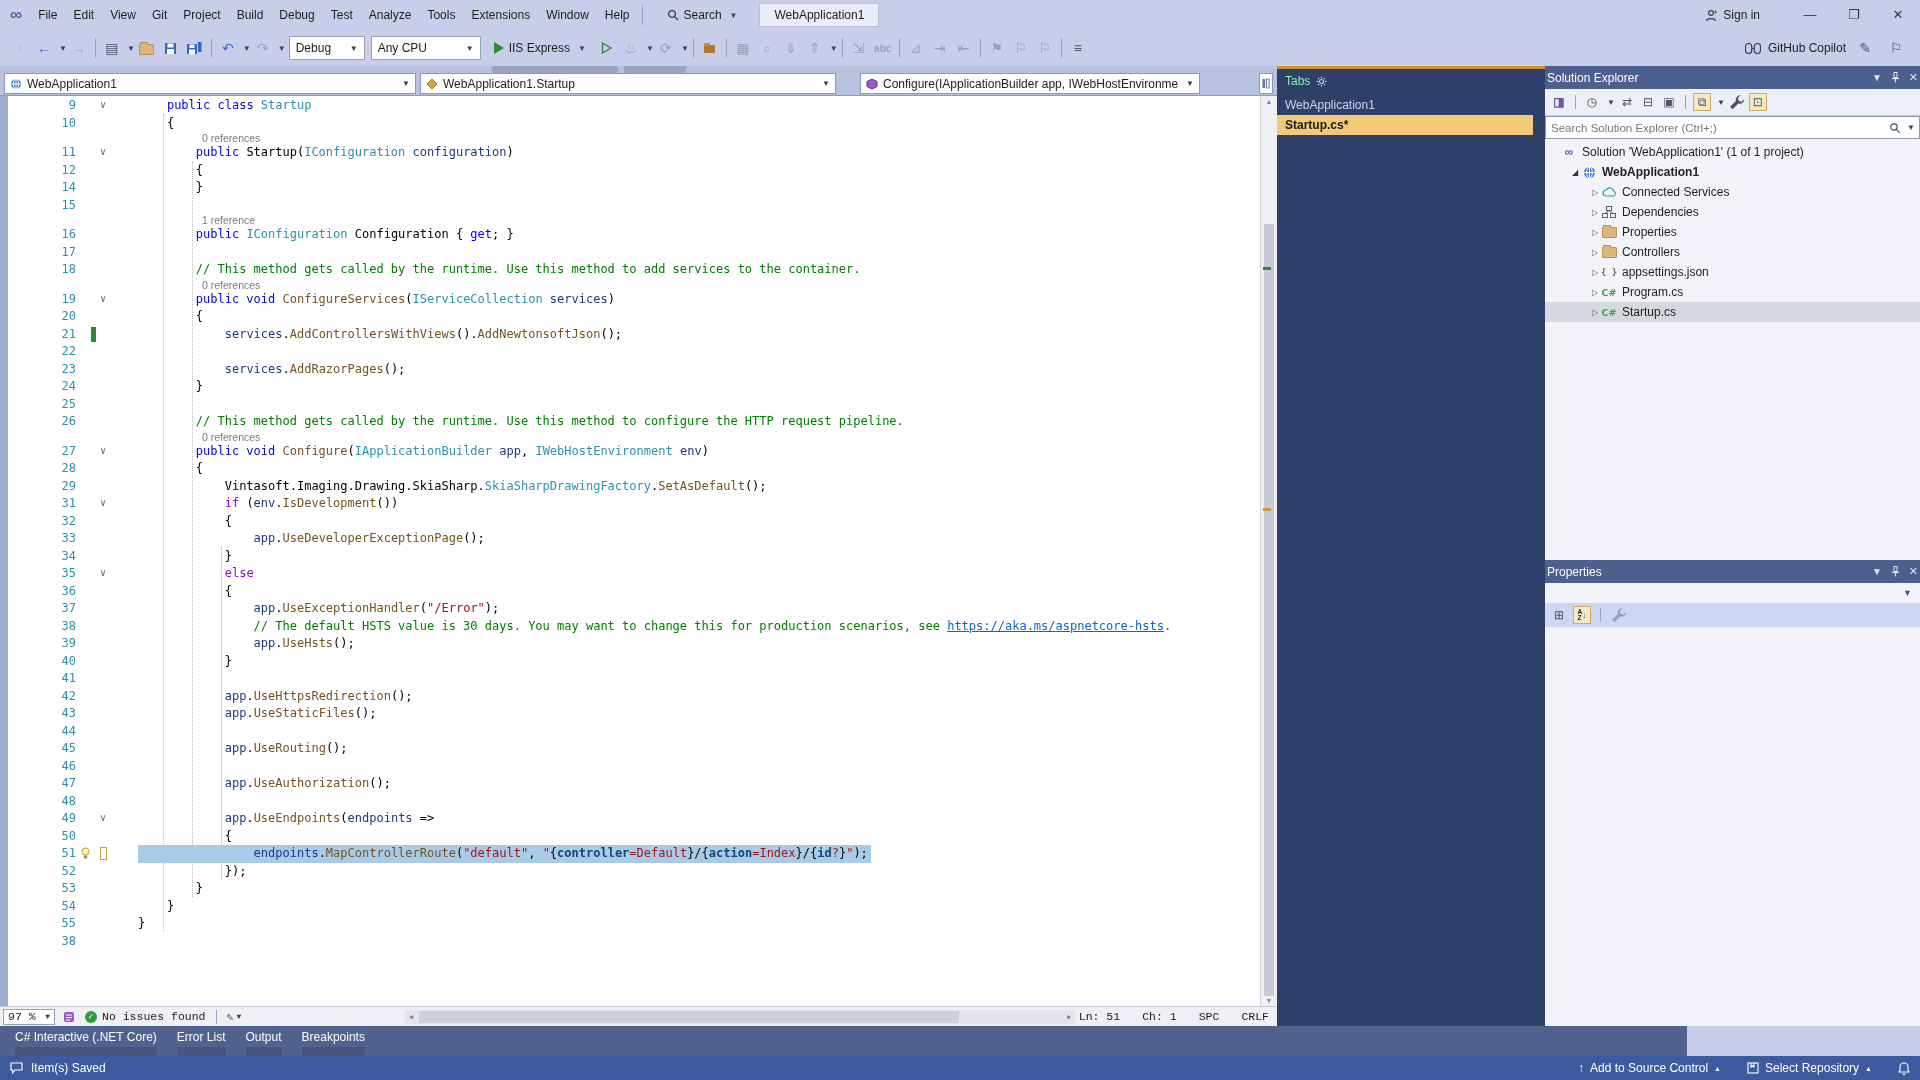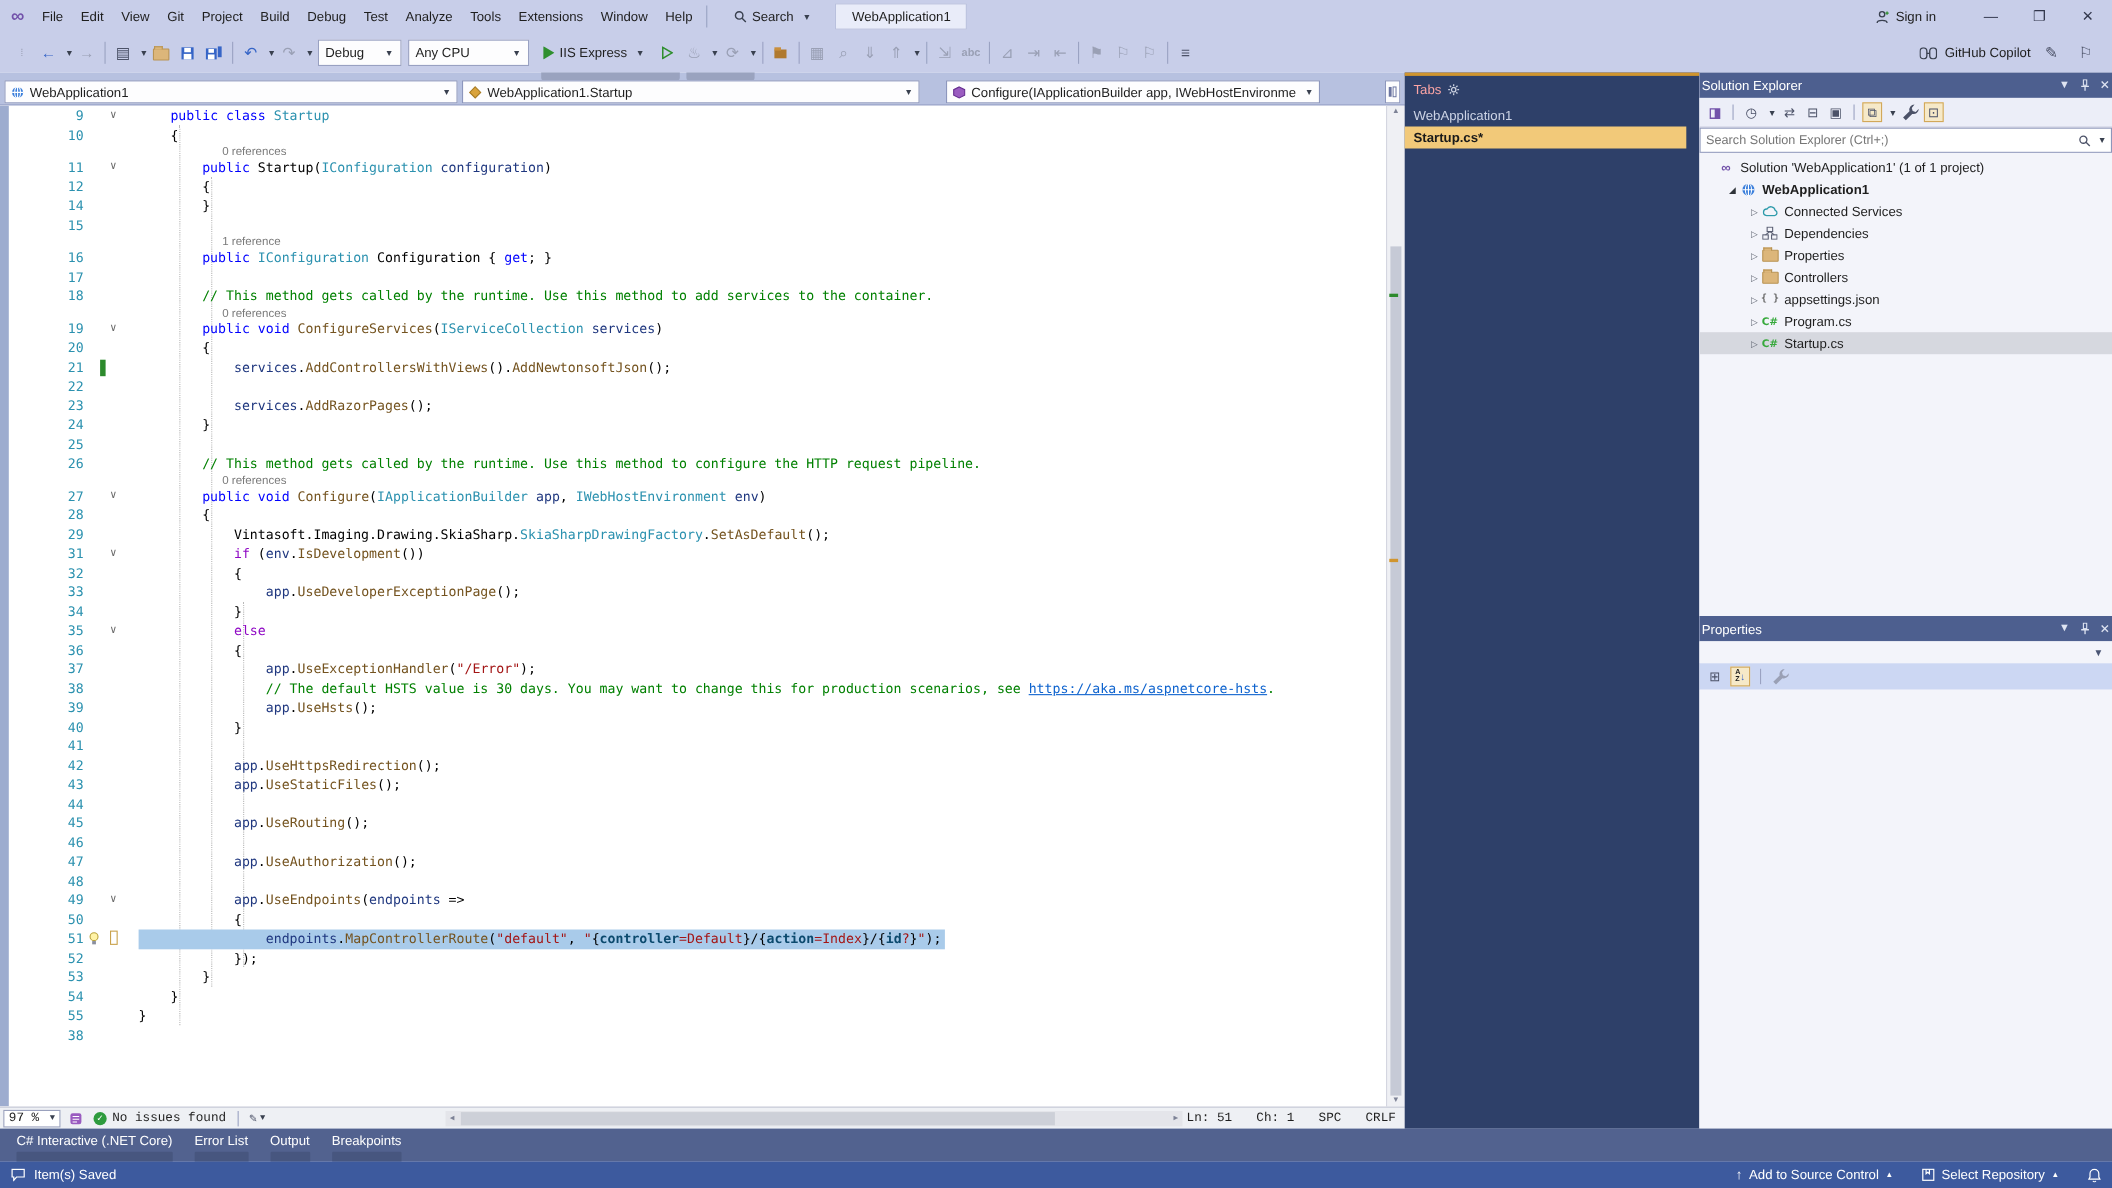--- a/index.html
+++ b/index.html
@@ -47,21 +47,21 @@
   
   #code-wrap{position:absolute;top:30px;left:0;width:1260px;height:910px;background:#fff;overflow:hidden;}
   #left-strip{position:absolute;left:0;top:0;width:8px;height:100%;background:#9daccf;}
   #rows{position:absolute;left:8px;top:1px;right:0;}
   .guide{position:absolute;width:0;border-left:1px dotted #b9b9b9;z-index:0;}
   .crow{display:flex;height:17.5px;line-height:17.5px;position:relative;z-index:1;
         font-family:"DejaVu Sans Mono","Liberation Mono",monospace;font-size:12px;white-space:pre;}
   .crow .ln{width:68px;text-align:right;color:#2b91af;flex:none;}
   .crow .gl{width:22px;flex:none;position:relative;}
   .crow .fo{width:18px;flex:none;color:#6a6a6a;font-size:10px;line-height:16px;padding-left:2px;box-sizing:border-box;}
-  .crow .ct{margin-left:10px;flex:none;}
+  .crow .ct{margin-left:22px;flex:none;}
   .crow.sel .ct{background:#a9cbea;padding-right:3px;}
   .chg{position:absolute;right:2px;top:1px;width:5px;height:15px;background:#2c8a2c;}
   .brk{display:inline-block;width:5px;height:11px;border:1px solid #c9a24c;vertical-align:middle;}
   .lensrow{height:12px;line-height:12px;font-size:10.5px;color:#7a7a7a;position:relative;z-index:1;}
   .lensrow span{margin-left:194px;}
   .tk-k{color:#0000ff}.tk-c{color:#8f08c4}.tk-t{color:#2b91af}.tk-s{color:#a31515}
   .tk-m{color:#74531f}.tk-p{color:#1f377f}.tk-n{color:#000}.tk-cm{color:#008000}
   .tk-a{color:#0e63ce;text-decoration:underline}.tk-b{color:#0c4a6e;font-weight:bold}
 
   
@@ -76,21 +76,21 @@
   #zoom-combo{width:52px;height:16px;background:#fff;border:1px solid #9aa1bd;margin-left:3px;
               display:flex;align-items:center;justify-content:space-between;padding:0 4px;box-sizing:border-box;}
   .okdot{width:12px;height:12px;border-radius:50%;background:#2e9b3e;color:#fff;font-size:9px;
          line-height:12px;text-align:center;margin:0 5px 0 10px;}
   #hscroll{position:absolute;left:405px;top:3px;width:670px;height:14px;background:#e4e5ea;}
   #hthumb{position:absolute;left:14px;top:1px;height:12px;width:540px;background:#cdd0d8;}
   .harr{position:absolute;top:0;width:12px;height:14px;font-size:7px;line-height:14px;text-align:center;color:#7d8296;}
   #pos-cluster{position:absolute;right:8px;display:flex;gap:22px;}
 
   
-  #tabs-header{height:24px;display:flex;align-items:center;gap:6px;color:#fca5a5;padding-left:8px;}
+  #tabs-header{height:24px;display:flex;align-items:center;gap:6px;color:#86efac;padding-left:8px;}
   #tabs-group{color:#cdd4e6;padding:5px 0 3px 8px;}
   #tabs-doc{background:#f2c979;color:#1a1a1a;font-weight:bold;height:20px;line-height:20px;
             padding-left:8px;margin-right:12px;}
 
   
   .panel-header{height:23px;background:#4d5f8f;color:#fff;display:flex;align-items:center;
                 padding:0 2px;flex:none;}
   .panel-header .sp{flex:1;}
   .ph-ic{color:#dfe4f2;font-size:10px;margin-left:9px;}
   #se-toolbar{height:26px;background:#eceef8;border-bottom:1px solid #c9cce0;display:flex;
@@ -116,21 +116,21 @@
   .sol-ic{color:#7252aa;font-weight:bold;font-size:12px;}
 
   #props-combo{height:20px;background:#f3f4fa;display:flex;align-items:center;justify-content:flex-end;
                padding:0 8px;color:#4b5574;font-size:9px;flex:none;}
   #props-toolbar{height:24px;background:#ccd7f3;display:flex;align-items:center;gap:5px;
                  padding:0 5px;flex:none;}
   #props-body{flex:1;background:#f3f4fa;}
   .azicon{display:flex;flex-direction:column;font-size:6.5px;font-weight:bold;line-height:6.5px;color:#1e1e1e;}
 
   
-  #bottom-tabs{position:absolute;left:0;top:1026px;width:1920px;height:30px;background:#52628f;
+  #bottom-tabs{position:absolute;left:0;top:1026px;width:1687px;height:30px;background:#52628f;
                display:flex;align-items:flex-start;padding-left:6px;box-sizing:border-box;gap:2px;}
   .btab{color:#fff;padding:4px 9px 2px 9px;display:flex;flex-direction:column;align-items:center;}
   .btab i{display:block;width:100%;height:9px;background:#47567f;margin-top:3px;border-radius:1px 1px 0 0;}
   #statusbar{position:absolute;left:0;top:1056px;width:1920px;height:24px;background:#3d5a9e;
              color:#fff;display:flex;align-items:center;padding:0 10px;box-sizing:border-box;}
   #sb-right{position:absolute;right:10px;display:flex;align-items:center;gap:26px;}
   .sb-item{display:flex;align-items:center;gap:6px;}
   .sb-caret{font-size:7px;}
 </style>
 </head>

